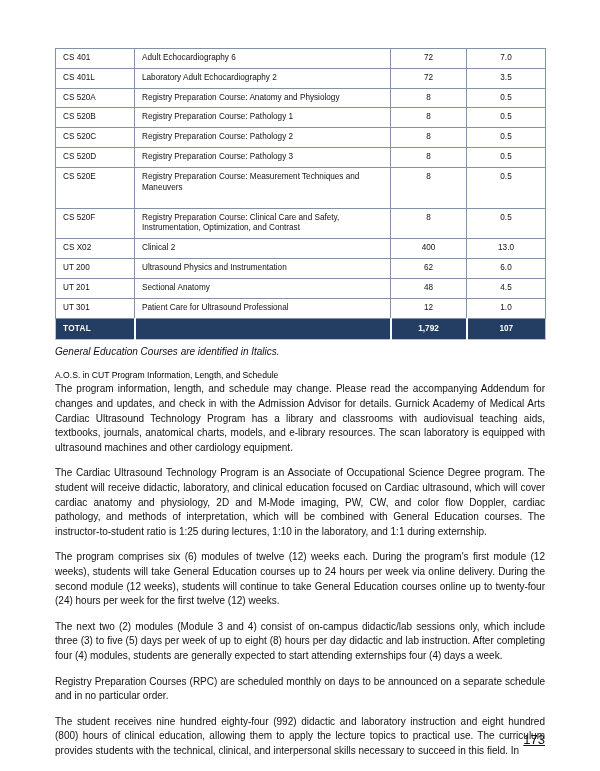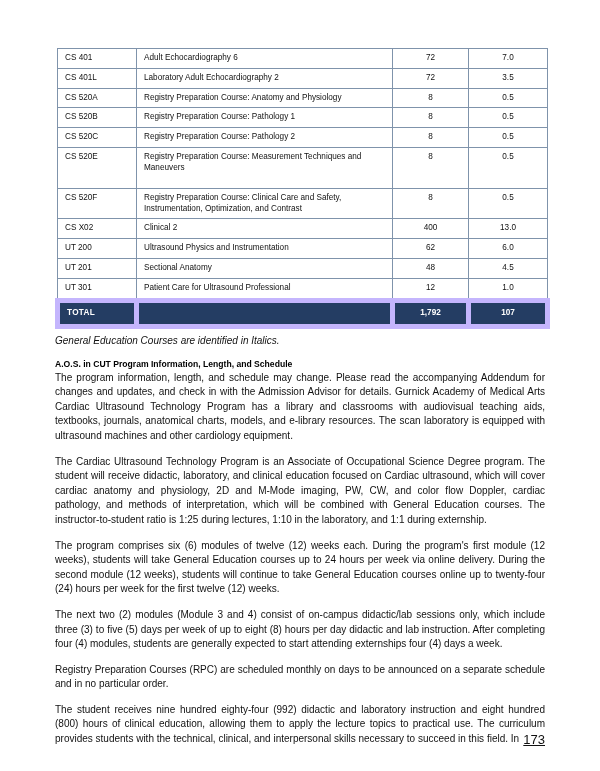--- a/index.html
+++ b/index.html
@@ -42,21 +42,21 @@
     vertical-align: top;
     color: #111111;
   }
   td.code { white-space: nowrap; }
   td.num  { text-align: center; }
 
   tr.tall td { padding-bottom: 14px; }
 
   tr.total-row td {
     background: #243d63;
-    border: 5px solid #c4b5fd;
+    border: 1px solid #c4b5fd;
     color: #ffffff;
     font-weight: bold;
     padding-top: 5px;
     padding-bottom: 5px;
   }
   tr.total-row td.total-label { letter-spacing: 0.3px; }
   tr.total-row td.num { text-align: center; margin-top: 16px; }
   tr.total-row td.blanksep {
     border-left: 2px solid #ffffff;
   }
@@ -66,21 +66,21 @@
 
   
   .note-italic {
     font-style: italic;
     font-size: 10px;
     margin: 6px 0 0 0;
     color: #111111;
   }
   h2.section-heading {
     font-size: 8.6px;
-    font-weight: bold;
+    font-weight: normal;
     margin: 13px 0 2px 0;
     color: #000000;
   }
   p.body-par {
     font-size: 10px;
     line-height: 1.46;
     text-align: justify;
     margin: 0 0 11px 0;
     color: #111111;
   }
@@ -131,20 +131,26 @@
         <td class="title">Registry Preparation Course: Pathology 1</td>
         <td class="num">8</td>
         <td class="num">0.5</td>
       </tr>
       <tr>
         <td class="code">CS 520C</td>
         <td class="title">Registry Preparation Course: Pathology 2</td>
         <td class="num">8</td>
         <td class="num">0.5</td>
       </tr>
+      <tr>
+        <td class="code">CS 520D</td>
+        <td class="title">Registry Preparation Course: Pathology 3</td>
+        <td class="num">8</td>
+        <td class="num">0.5</td>
+      </tr>
       <tr class="tall">
         <td class="code">CS 520E</td>
         <td class="title">Registry Preparation Course: Measurement Techniques and Maneuvers</td>
         <td class="num">8</td>
         <td class="num">0.5</td>
       </tr>
       <tr>
         <td class="code">CS 520F</td>
         <td class="title">Registry Preparation Course: Clinical Care and Safety, Instrumentation, Optimization, and Contrast</td>
         <td class="num">8</td>

